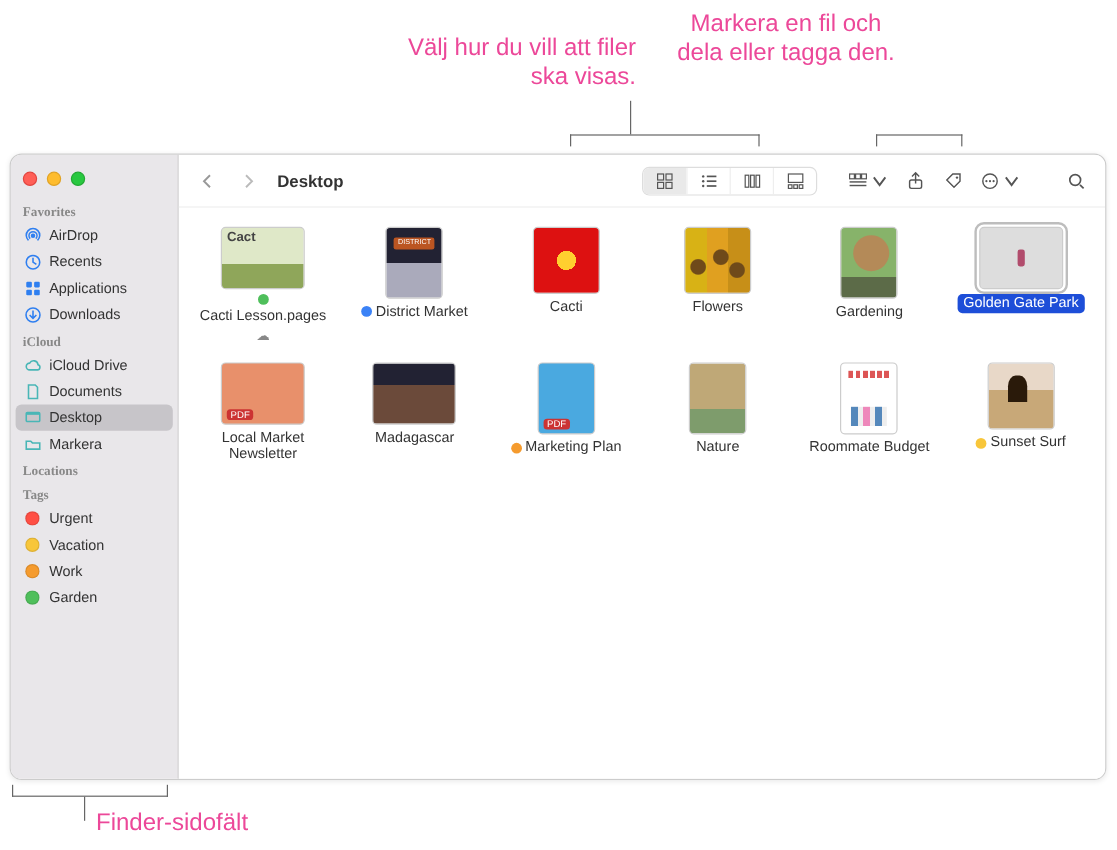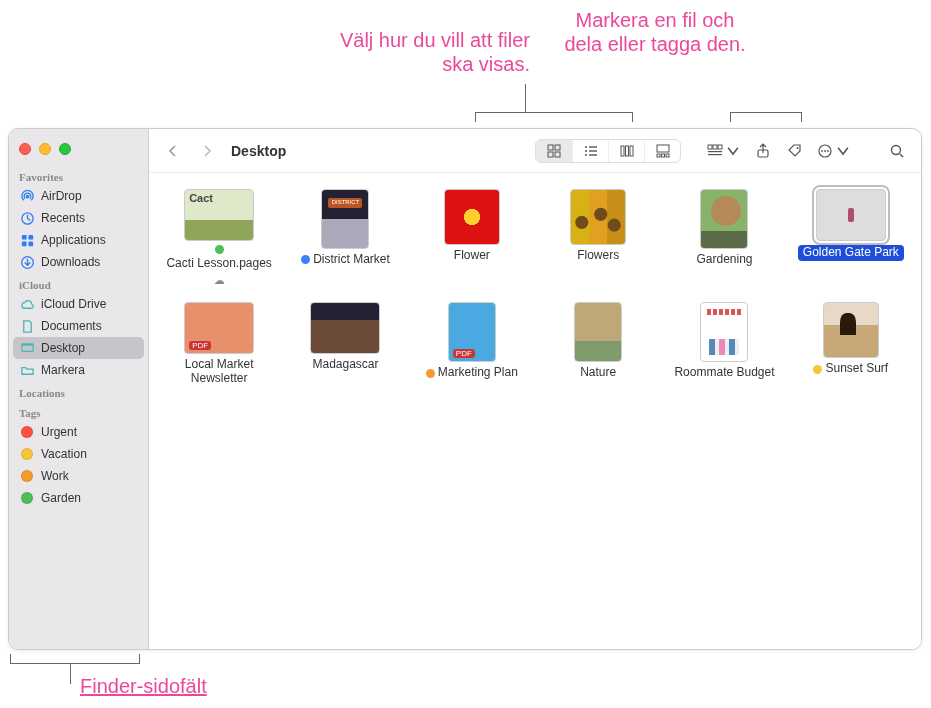--- a/index.html
+++ b/index.html
@@ -14,21 +14,21 @@
 }
 .annotation {
   position: absolute;
   font-size: 20px;
   color: #ec4899;
   text-align: center;
   line-height: 1.2;
 }
 .ann1 { top: 28px; left: 310px; width: 220px; text-align:right;}
 .ann2 { top: 8px; left: 555px; width: 200px; text-align:center;}
-.ann3 { bottom: 10px; left: 80px; text-decoration: underline; }
+.ann3 { bottom: 10px; left: 80px; }
 .bracket {
   position: absolute;
   border: 1px solid #666;
   border-bottom: none;
   height: 10px;
 }
 .bracket-line-down { position:absolute; width:1px; background:#666; }
 .br1 { top: 112px; left: 475px; width: 158px; }
 .br1l { top: 84px; left: 525px; height: 28px; }
 .br2 { top: 112px; left: 730px; width: 72px; }
@@ -419,21 +419,21 @@
         <div class="file">
           <div class="thumb thumb-tall t-district"></div>
           <div class="fname">
             <span class="ftag" style="background: rgb(59, 130, 246);"></span>
             <span>District Market</span>
           </div>
         </div>
         <div class="file">
           <div class="thumb thumb-sq t-flower"></div>
           <div class="fname">
-            <span>Flower</span>
+            <span>Cacti</span>
           </div>
         </div>
         <div class="file">
           <div class="thumb thumb-sq t-flowers"></div>
           <div class="fname">
             <span>Flowers</span>
           </div>
         </div>
         <div class="file">
           <div class="thumb thumb-tall t-garden"></div>

